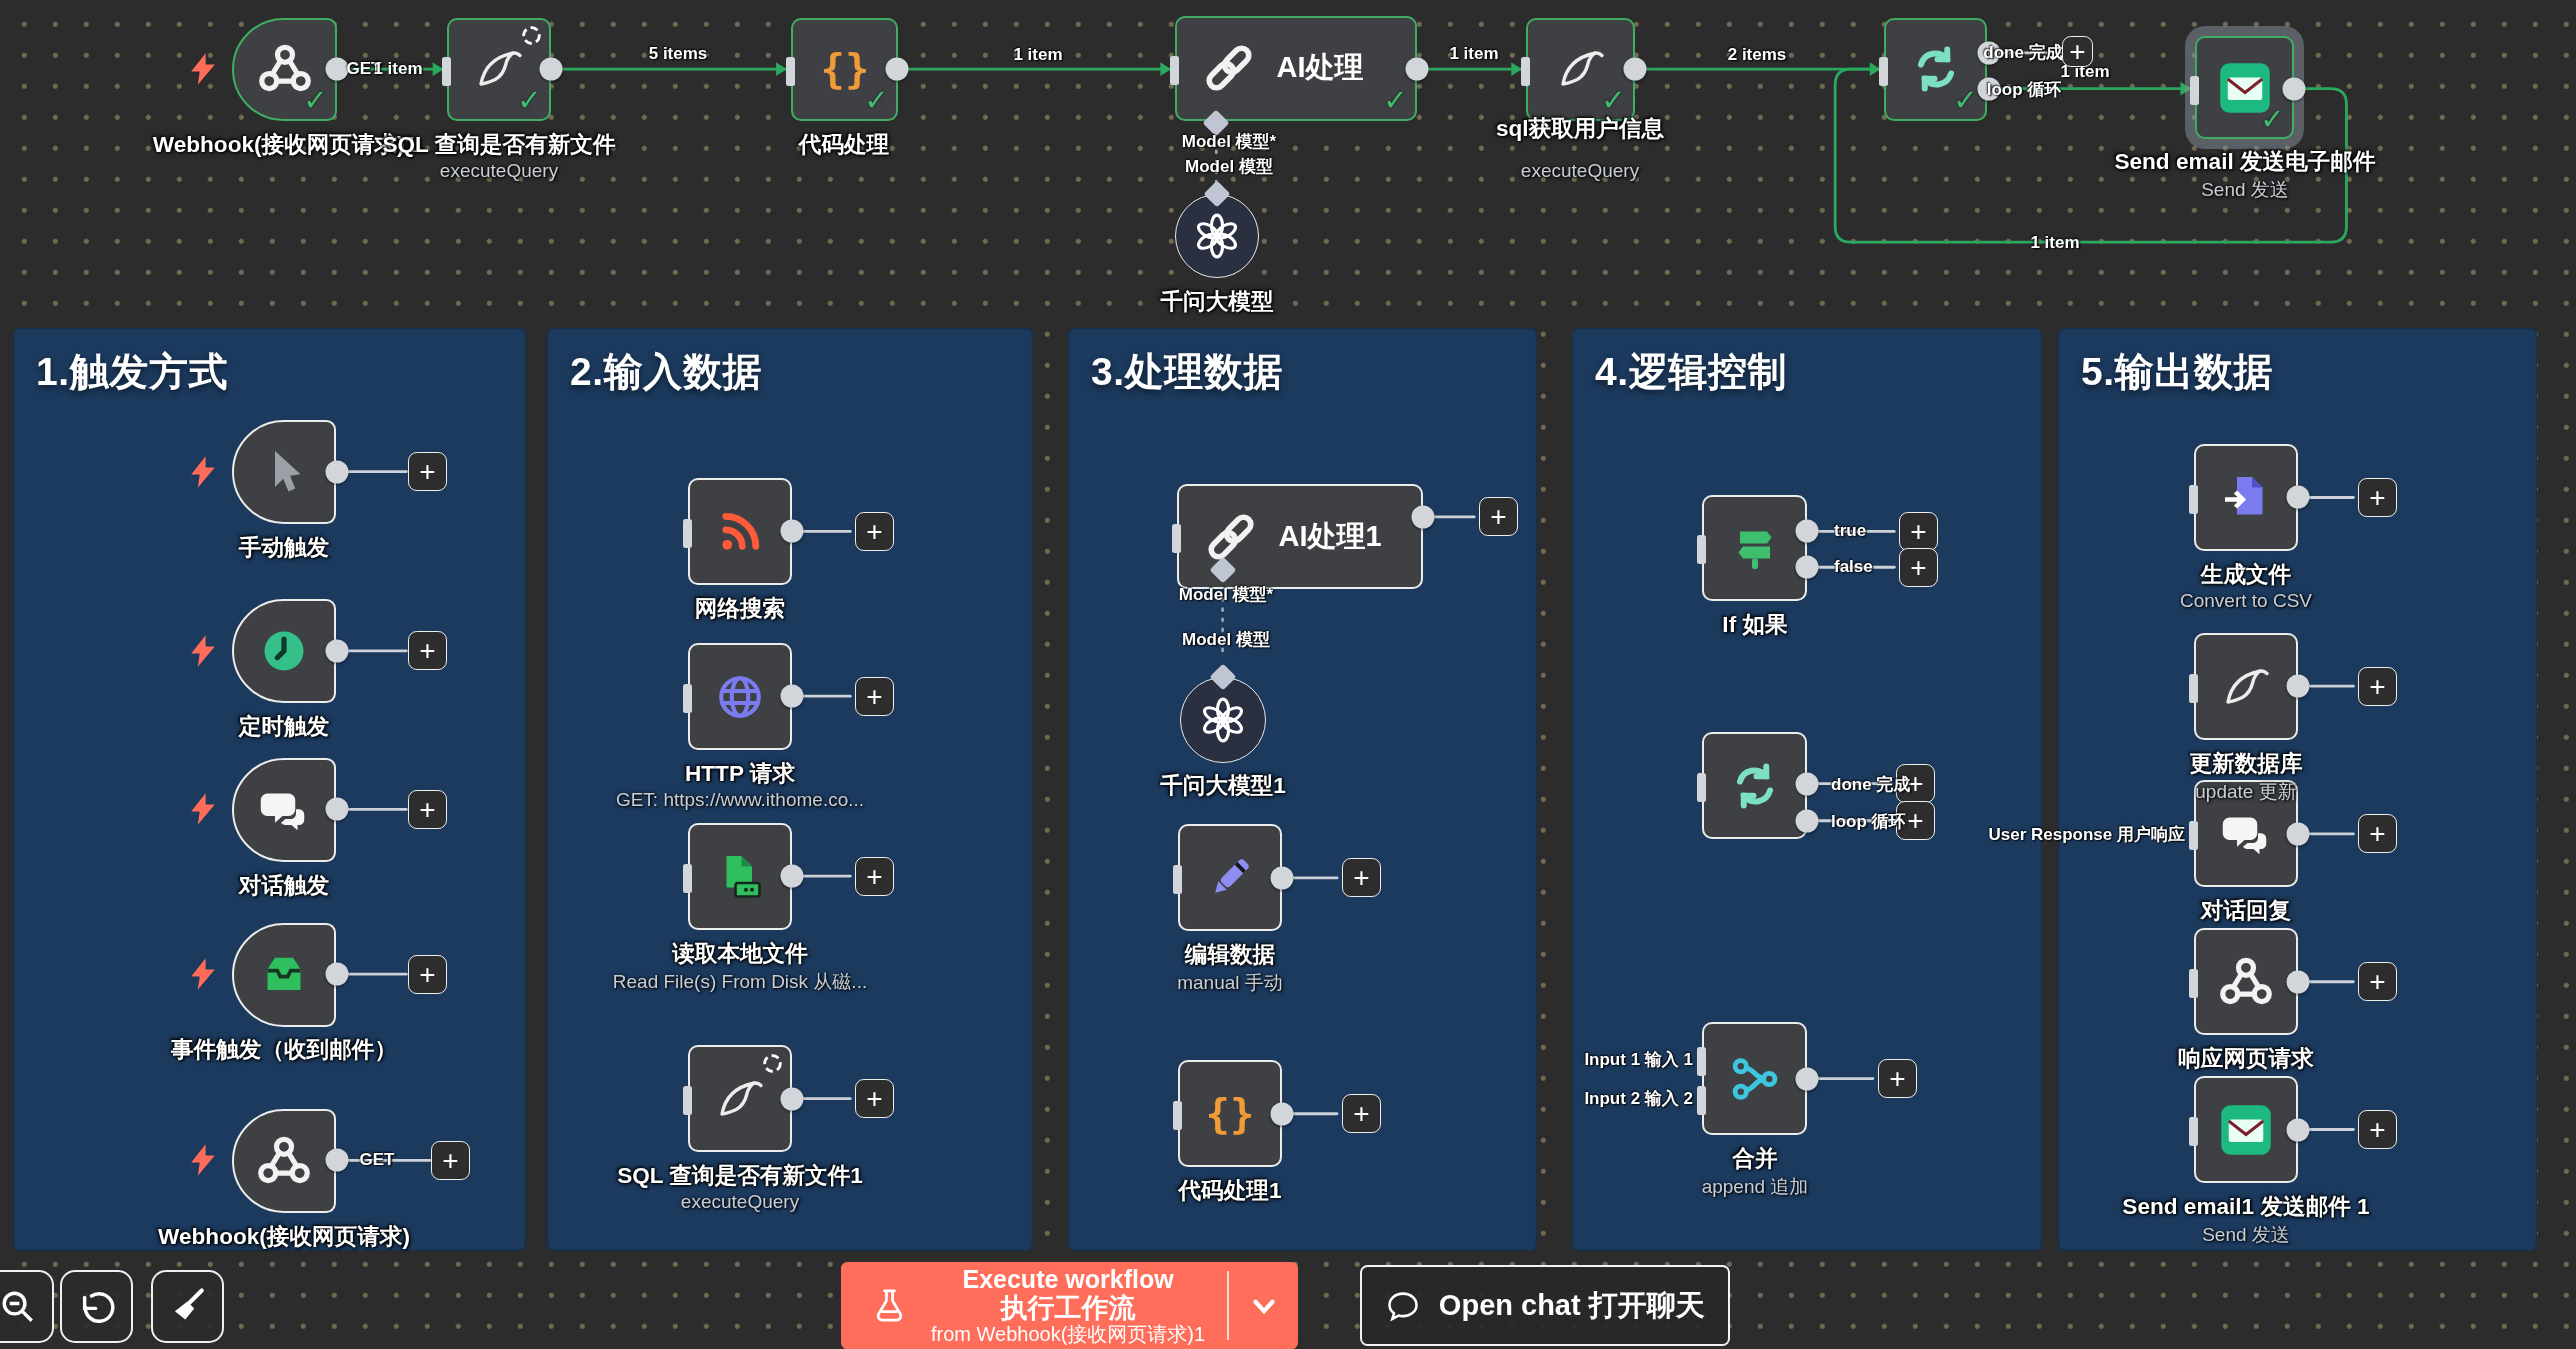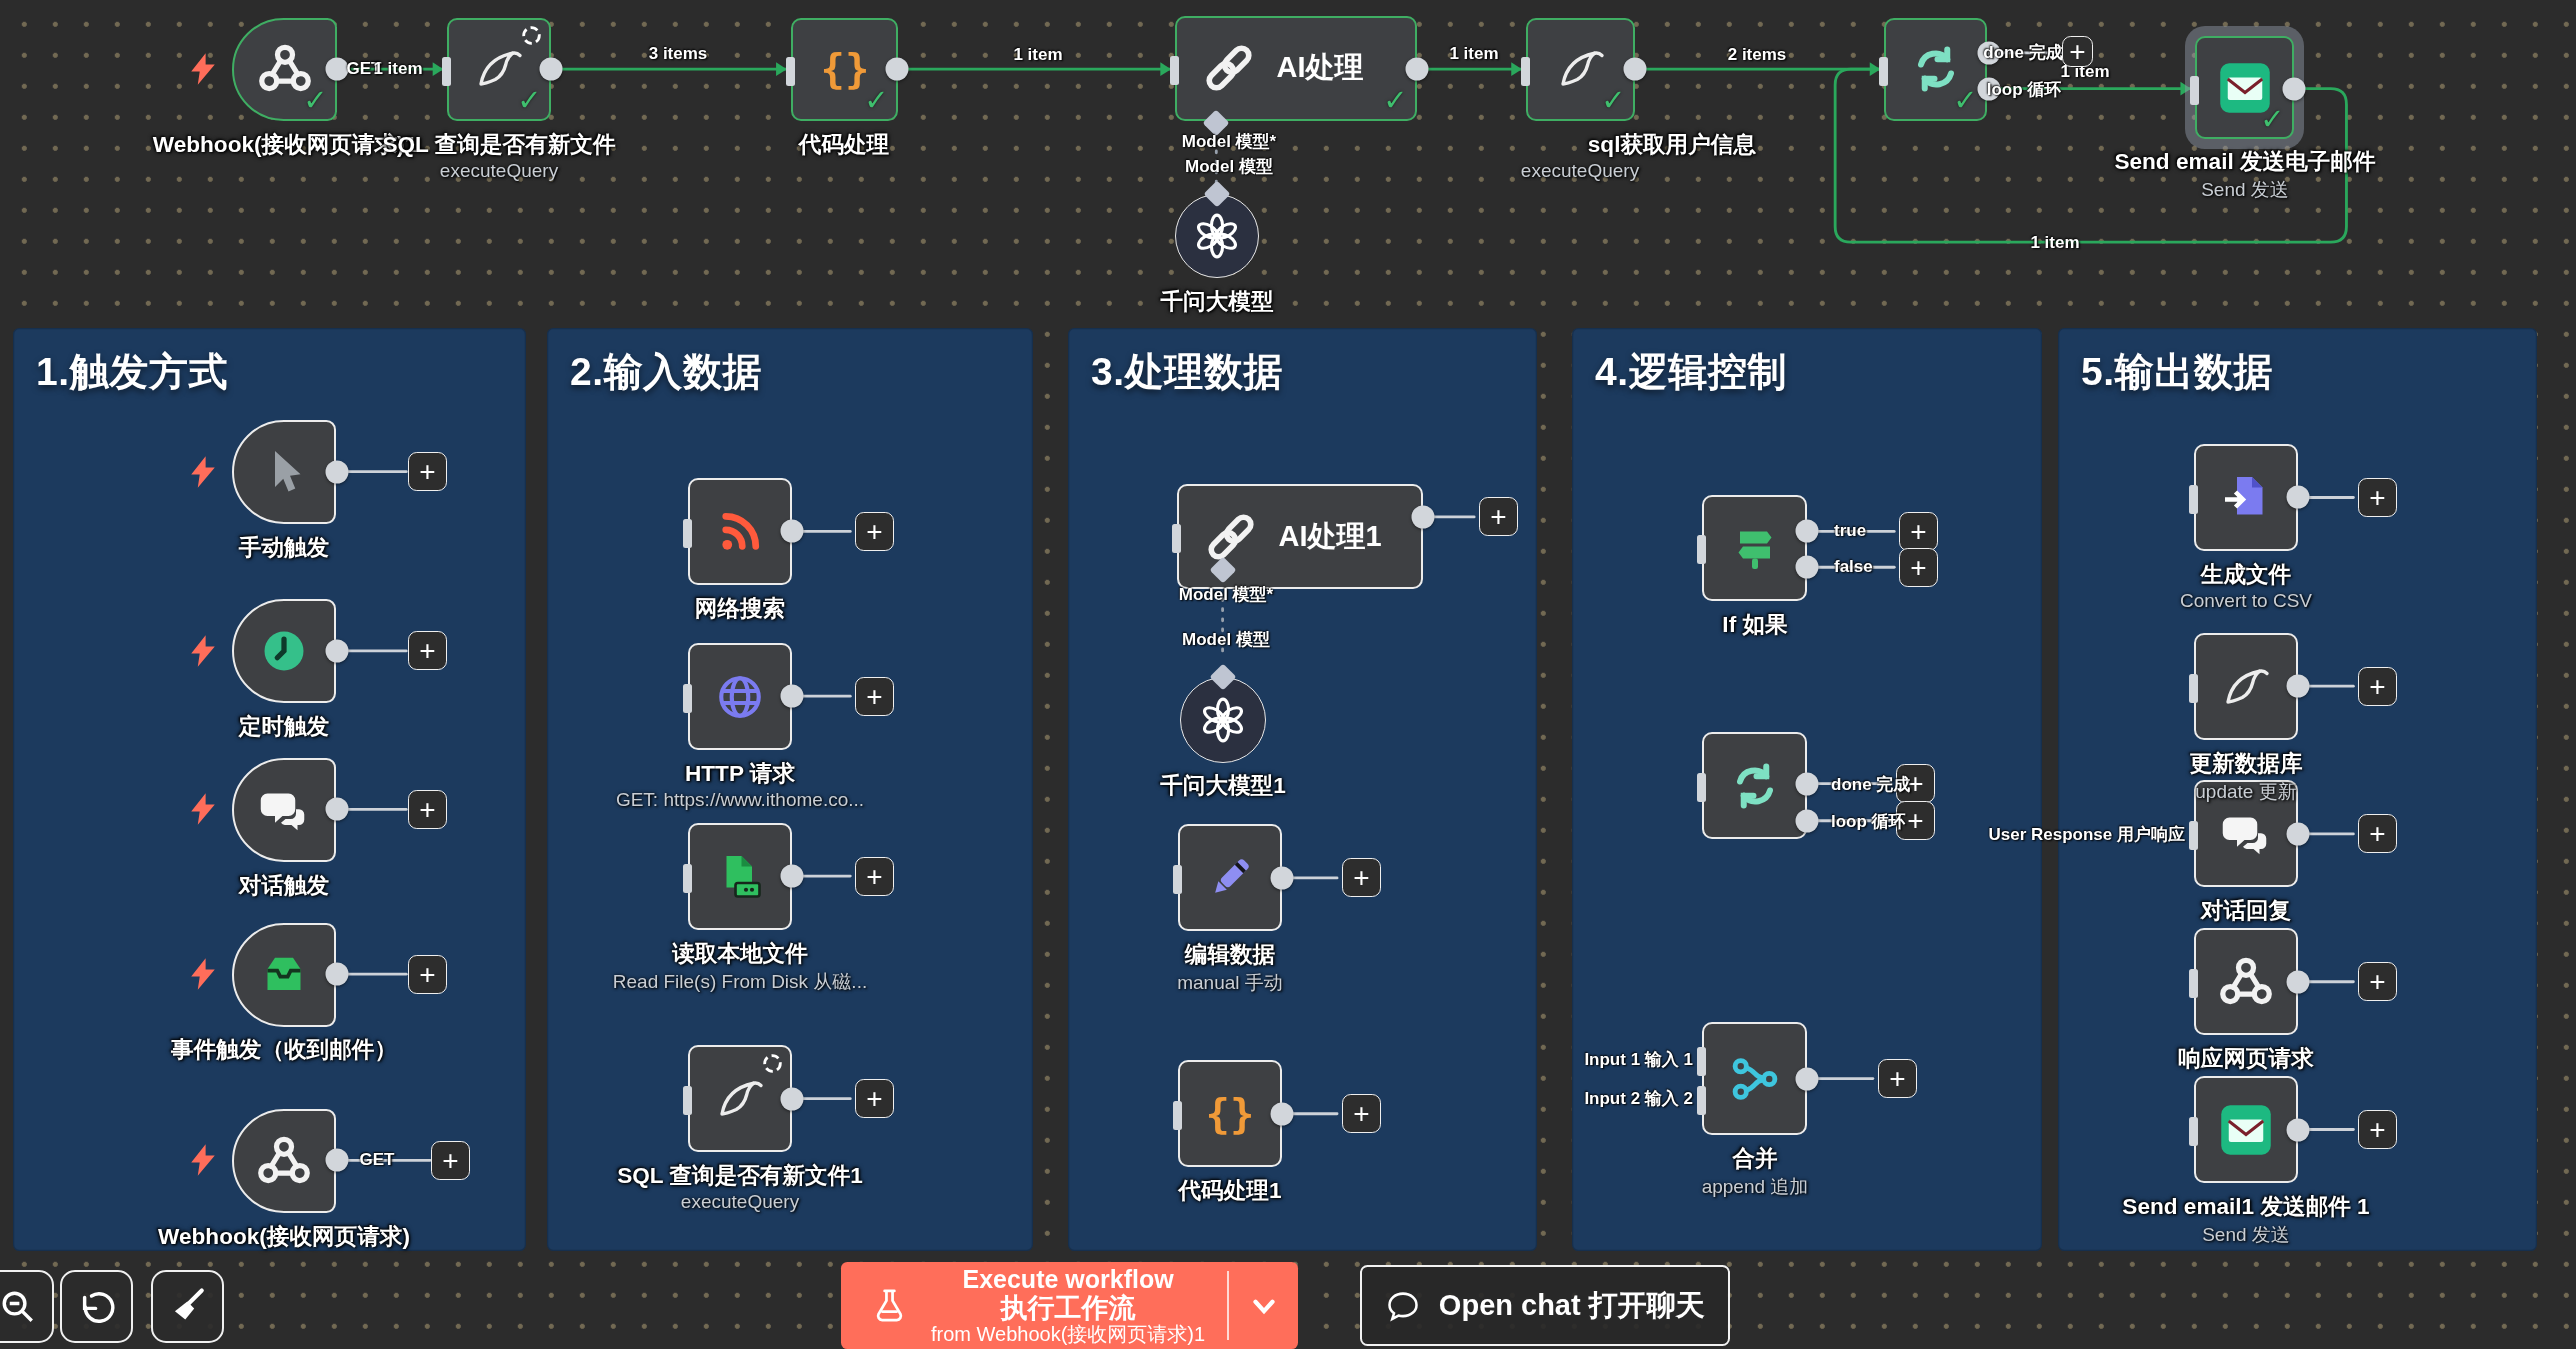--- a/index.html
+++ b/index.html
@@ -438,21 +438,21 @@
         </svg></div>
       <div class="nlab" style="left: 285px; top: 131px; width: 352px;">Webhook(接收网页请求)1</div>
       <div class="dot" style="left: 551px; top: 69px;"></div>
       <div class="nlab" style="left: 499px; top: 131px; width: 352px;">SQL 查询是否有新文件</div>
       <div class="nsub" style="left: 499px; top: 160px; width: 352px;">executeQuery</div>
       <div class="dot" style="left: 897px; top: 69px;"></div>
       <div class="nlab" style="left: 844px; top: 131px; width: 252px;">代码处理</div>
       <div class="dot" style="left: 1417px; top: 69px;"></div>
       <div class="diamond" style="left: 1216px; top: 123px;"></div>
       <div class="dot" style="left: 1635px; top: 69px;"></div>
-      <div class="nlab" style="left: 1580px; top: 131px; width: 352px; text-align: right;">sql获取用户信息</div>
+      <div class="nlab" style="left: 1580px; top: 115px; width: 352px;">sql获取用户信息</div>
       <div class="nsub" style="left: 1580px; top: 160px; width: 352px;">executeQuery</div>
       <div class="dot" style="left: 1989px; top: 53px;"></div>
       <div class="dot" style="left: 1989px; top: 89px;"></div>
       <div class="dot" style="left: 2294px; top: 89px;"></div>
       <div class="nlab" style="left: 2245px; top: 148px; width: 352px;">Send email 发送电子邮件</div>
       <div class="nsub" style="left: 2245px; top: 177px; width: 352px;">Send 发送</div>
       <div class="diamond" style="left: 1217px; top: 194px;"></div>
       <div class="nlab" style="left: 1217px; top: 288px; width: 264px;">千问大模型</div>
       <div class="dot" style="left: 337px; top: 472px;"></div>
       <div class="plus" style="left: 408px; top: 452px; width: 39px; height: 39px;">+</div>
@@ -545,21 +545,21 @@
       <div class="wlab left" style="left: 2185px; top: 834px;">User Response 用户响应</div>
       <div class="dot" style="left: 2298px; top: 982px;"></div>
       <div class="plus" style="left: 2358px; top: 962px; width: 39px; height: 39px;">+</div>
       <div class="nlab" style="left: 2246px; top: 1045px; width: 289px;">响应网页请求</div>
       <div class="dot" style="left: 2298px; top: 1130px;"></div>
       <div class="plus" style="left: 2358px; top: 1110px; width: 39px; height: 39px;">+</div>
       <div class="nlab" style="left: 2246px; top: 1193px; width: 352px;">Send email1 发送邮件 1</div>
       <div class="nsub" style="left: 2246px; top: 1222px; width: 352px;">Send 发送</div>
       <div class="wlab" style="left: 364px; top: 69px;">GET</div>
       <div class="wlab" style="left: 398px; top: 69px;">1 item</div>
-      <div class="wlab" style="left: 678px; top: 54px;">3 items</div>
+      <div class="wlab" style="left: 678px; top: 54px;">5 items</div>
       <div class="wlab" style="left: 1038px; top: 55px;">1 item</div>
       <div class="wlab" style="left: 1474px; top: 54px;">1 item</div>
       <div class="wlab" style="left: 1757px; top: 55px;">2 items</div>
       <div class="wlab" style="left: 2023px; top: 52px;">done 完成</div>
       <div class="wlab" style="left: 2024px; top: 89px;">loop 循环</div>
       <div class="wlab" style="left: 2085px; top: 72px;">1 item</div>
       <div class="wlab" style="left: 2055px; top: 243px;">1 item</div>
       <div class="wlab" style="left: 1229px; top: 141px;">Model 模型*</div>
       <div class="wlab" style="left: 1229px; top: 166px;">Model 模型</div>
       <div class="plus" style="left: 2062px; top: 36px; width: 31px; height: 31px;">+</div>

